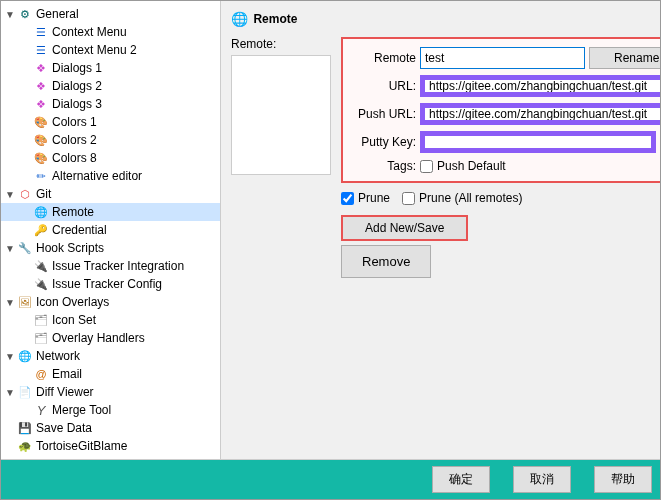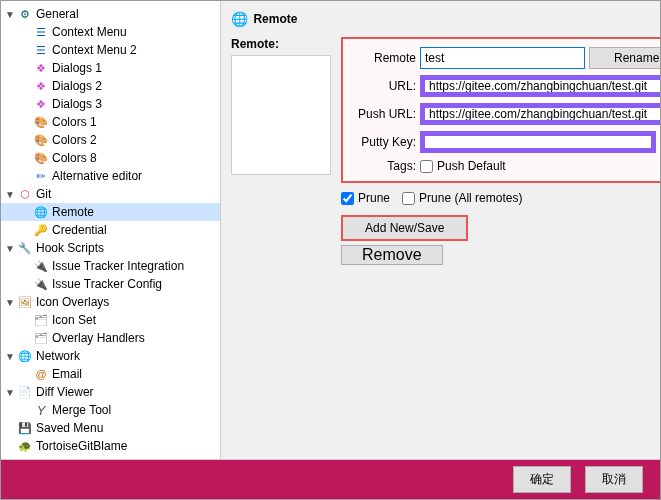--- a/index.html
+++ b/index.html
@@ -36,26 +36,26 @@
     .form-row select { height: 22px; border: 1px solid #ccc; font-size: 12px; padding: 0 2px; }
     .form-row .checkbox-row { display: flex; align-items: center; gap: 4px; }
     .form-row .checkbox-row input { margin: 0; }
     .form-row .ellipsis-btn { height: 22px; width: 24px; background: #e1e1e1; border: 1px solid #adadad; cursor: pointer; font-size: 11px; display: flex; align-items: center; justify-content: center; }
 
     .checkbox-section { display: flex; align-items: center; gap: 12px; margin-bottom: 10px; }
     .checkbox-section label { display: flex; align-items: center; gap: 4px; font-size: 12px; }
 
     .action-buttons { display: flex; flex-direction: column; align-items: flex-start; gap: 4px; }
     .btn-add-save { border: 2px solid #e85353; background: #e1e1e1; padding: 4px 22px; cursor: pointer; font-size: 12px; }
-    .btn-remove { background: #e1e1e1; border: 1px solid #adadad; padding: 0 20px; cursor: pointer; font-size: 16px; }
+    .btn-remove { background: #e1e1e1; border: 1px solid #adadad; padding: 8px 20px; cursor: pointer; font-size: 13px; }
 
     .chinese-hint { color: #e85353; font-size: 15px; margin-top: 10px; }
 
     
-    .bottom-bar { background: #be185d; border-top: 1px solid #ccc; padding: 6px 17px; display: flex; justify-content: flex-end; gap: 14px; }
+    .bottom-bar { background: #14b8a6; border-top: 1px solid #ccc; padding: 6px 8px; display: flex; justify-content: flex-end; gap: 23px; }
     .bottom-btn { padding: 4px 16px; background: #e1e1e1; border: 1px solid #adadad; cursor: pointer; font-size: 12px; min-width: 55px; }
 
     
     .sidebar::-webkit-scrollbar { width: 8px; }
     .sidebar::-webkit-scrollbar-track { background: #f0f0f0; }
     .sidebar::-webkit-scrollbar-thumb { background: #c0c0c0; }
     .color-blue { color: #0055cc; }
     .color-teal { color: #006666; }
     .globe { color: #1a6aaa; }
     .network-icon { color: #1a6aaa; }
@@ -186,21 +186,21 @@
       </div>
       <div class="tree-item" style="padding-left:18px;">
         <span class="arrow"></span>
         <span class="icon" style="color:#555; font-style:italic; font-size:13px;">Y</span>
         <span class="label">Merge Tool</span>
       </div>
 
       <div class="tree-item" style="padding-left:2px;">
         <span class="arrow" style="width:14px;display:inline-block;"></span>
         <span class="icon" style="color:#aa6600;">💾</span>
-        <span class="label">Saved Menu</span>
+        <span class="label">Save Data</span>
       </div>
       <div class="tree-item" style="padding-left:2px;">
         <span class="arrow" style="width:14px;display:inline-block;"></span>
         <span class="icon" style="color:#aa6600;">🐢</span>
         <span class="label">TortoiseGitBlame</span>
       </div>
       <div class="tree-item" style="padding-left:2px;">
         <span class="arrow" style="width:14px;display:inline-block;"></span>
         <span class="icon" style="color:#aa6600;">🐢</span>
         <span class="label">TortoiseGitUDiff</span>
@@ -209,21 +209,21 @@
     </div>
 
     <div class="main-panel">
       <div class="panel-title">
         <span class="globe-icon">🌐</span>
         <span>Remote</span>
       </div>
 
       <div class="remote-layout">
         <div style="display:flex;flex-direction:column;gap:4px;">
-          <span style="font-size:12px;font-weight:bold;">Remote:</span>
+          <span style="font-size:12px;">Remote:</span>
           <div class="remote-list-area"></div>
         </div>
 
         <div class="remote-form-area">
 
           <div class="form-section">
 
             <div class="form-row">
               <label>Remote</label>
               <input type="text" value="test" id="remote-input" style="">
@@ -272,14 +272,15 @@
           </div>
 
         </div>
       </div>
     </div>
   </div>
 
   <div class="bottom-bar">
     <button class="bottom-btn">确定</button>
     <button class="bottom-btn">取消</button>
+    <button class="bottom-btn">帮助</button>
   </div>
 </div>
 
 </body></html>

